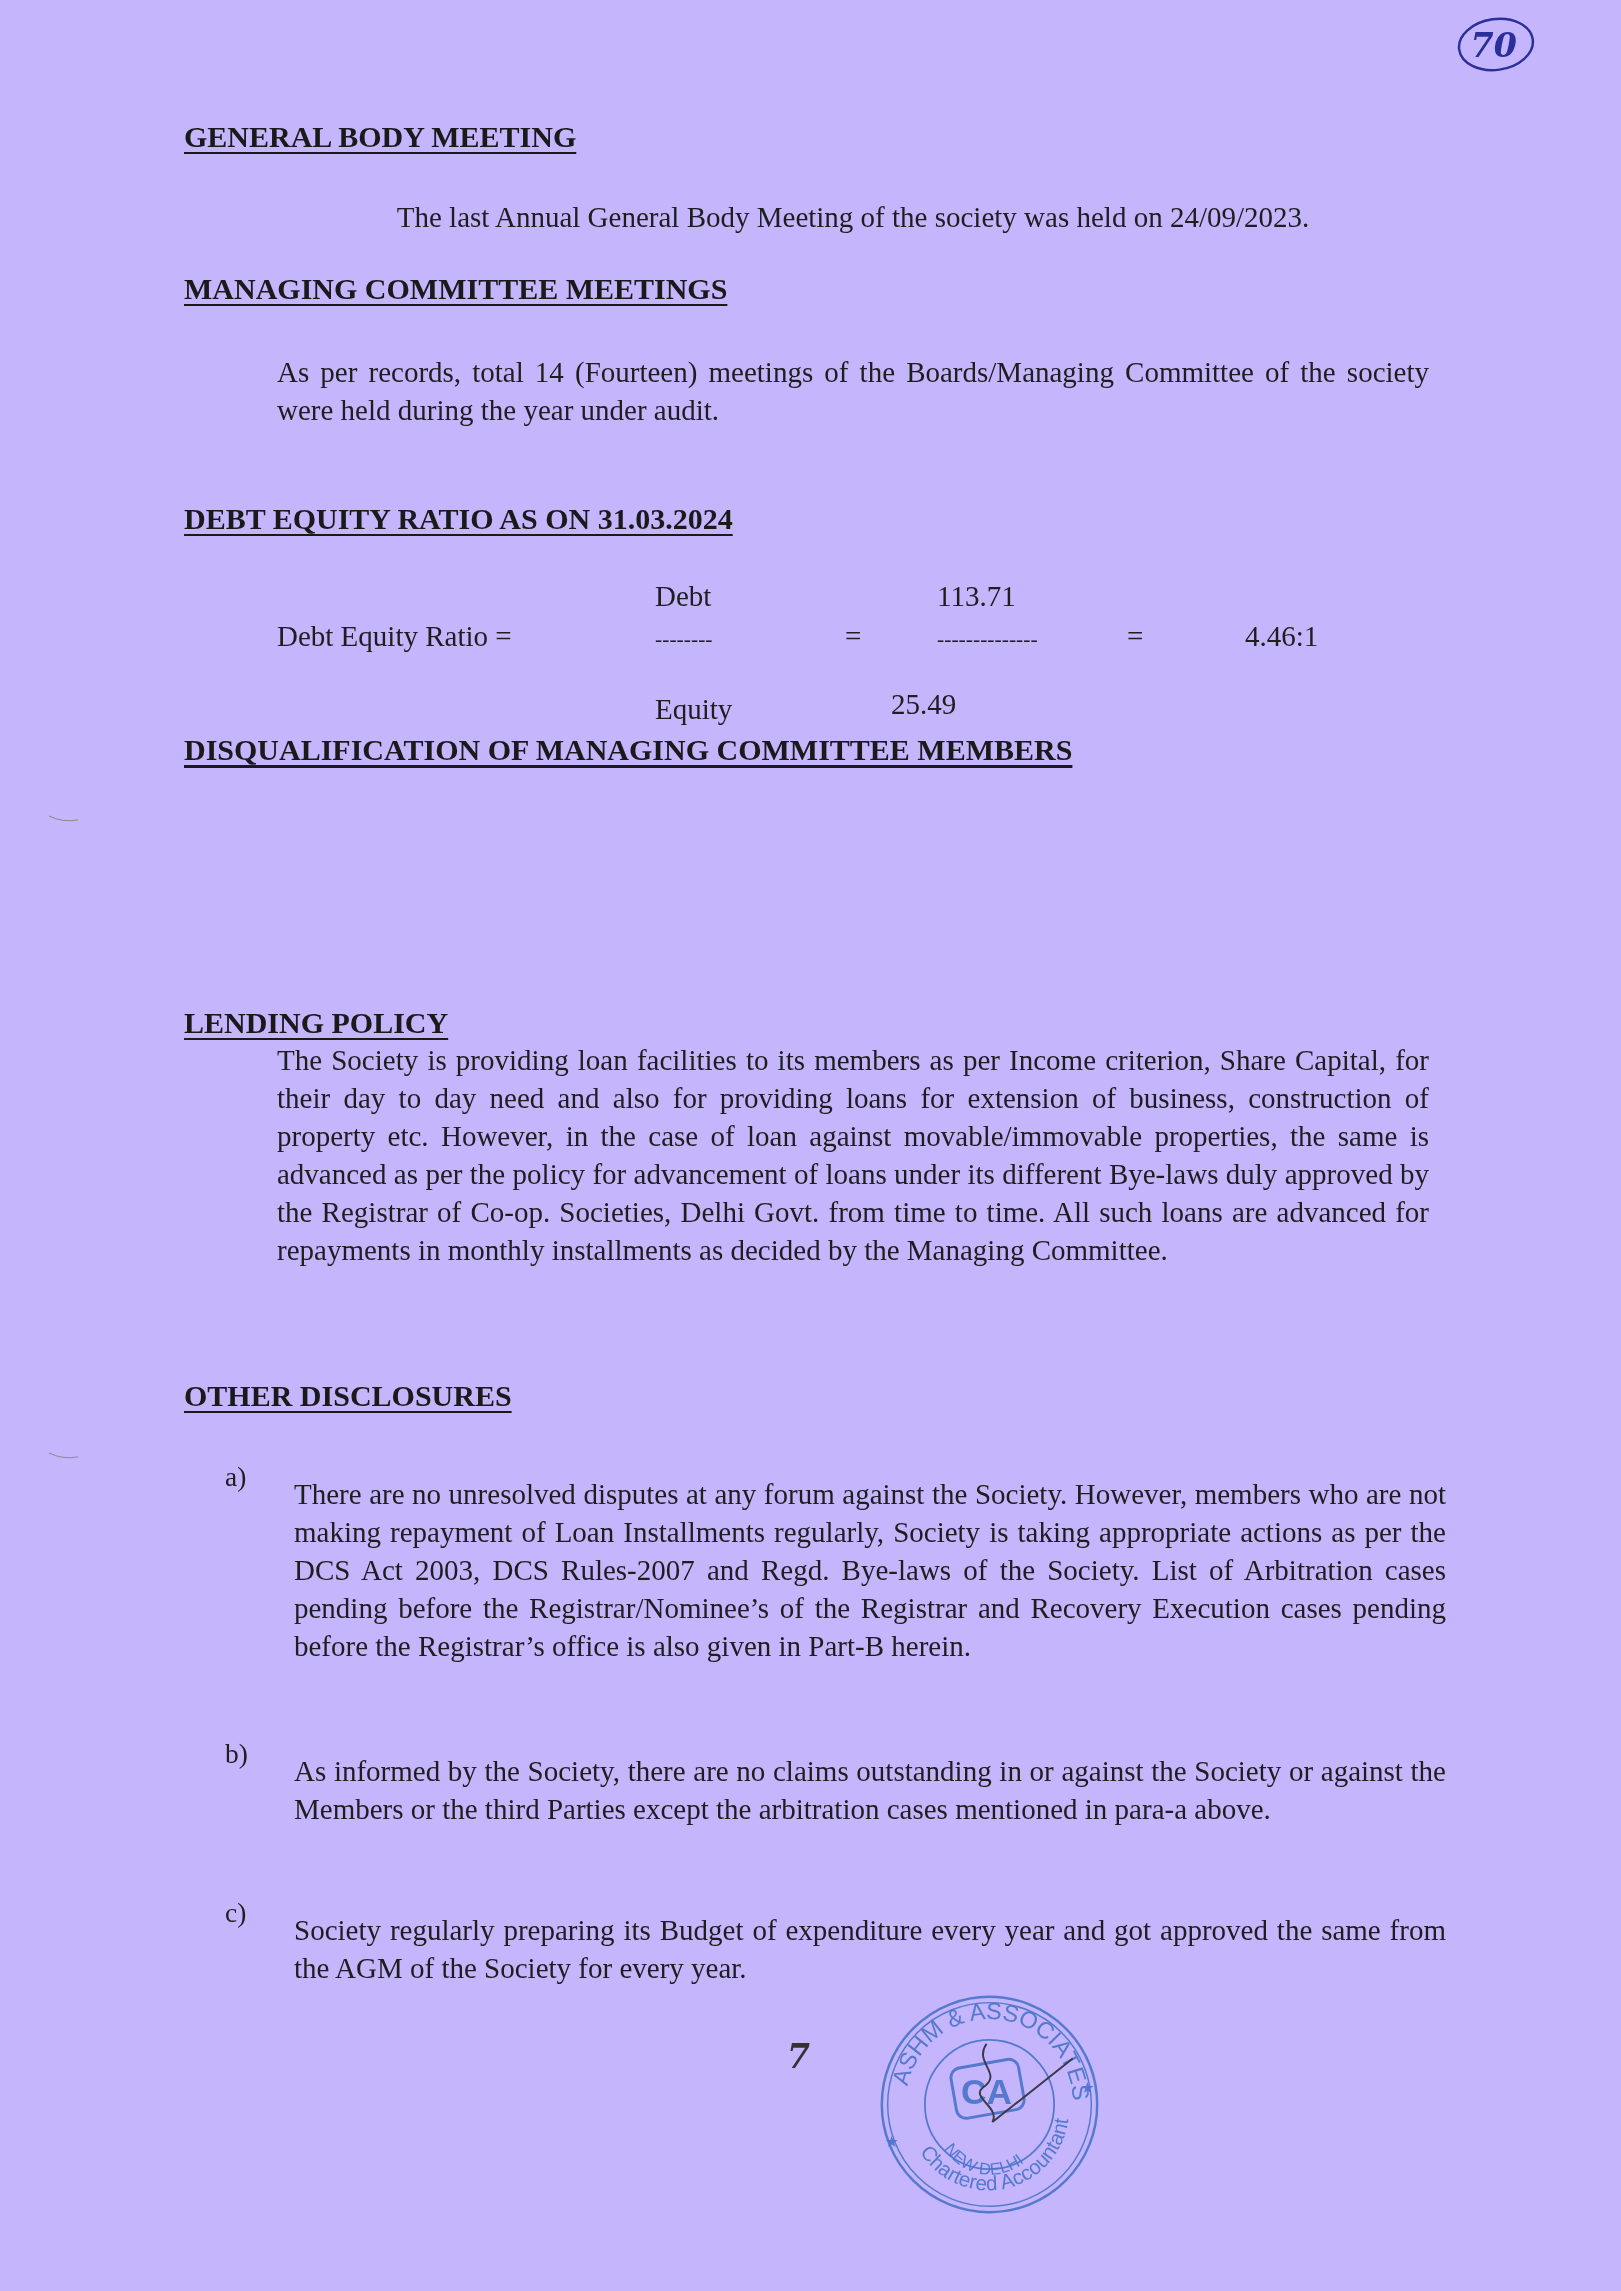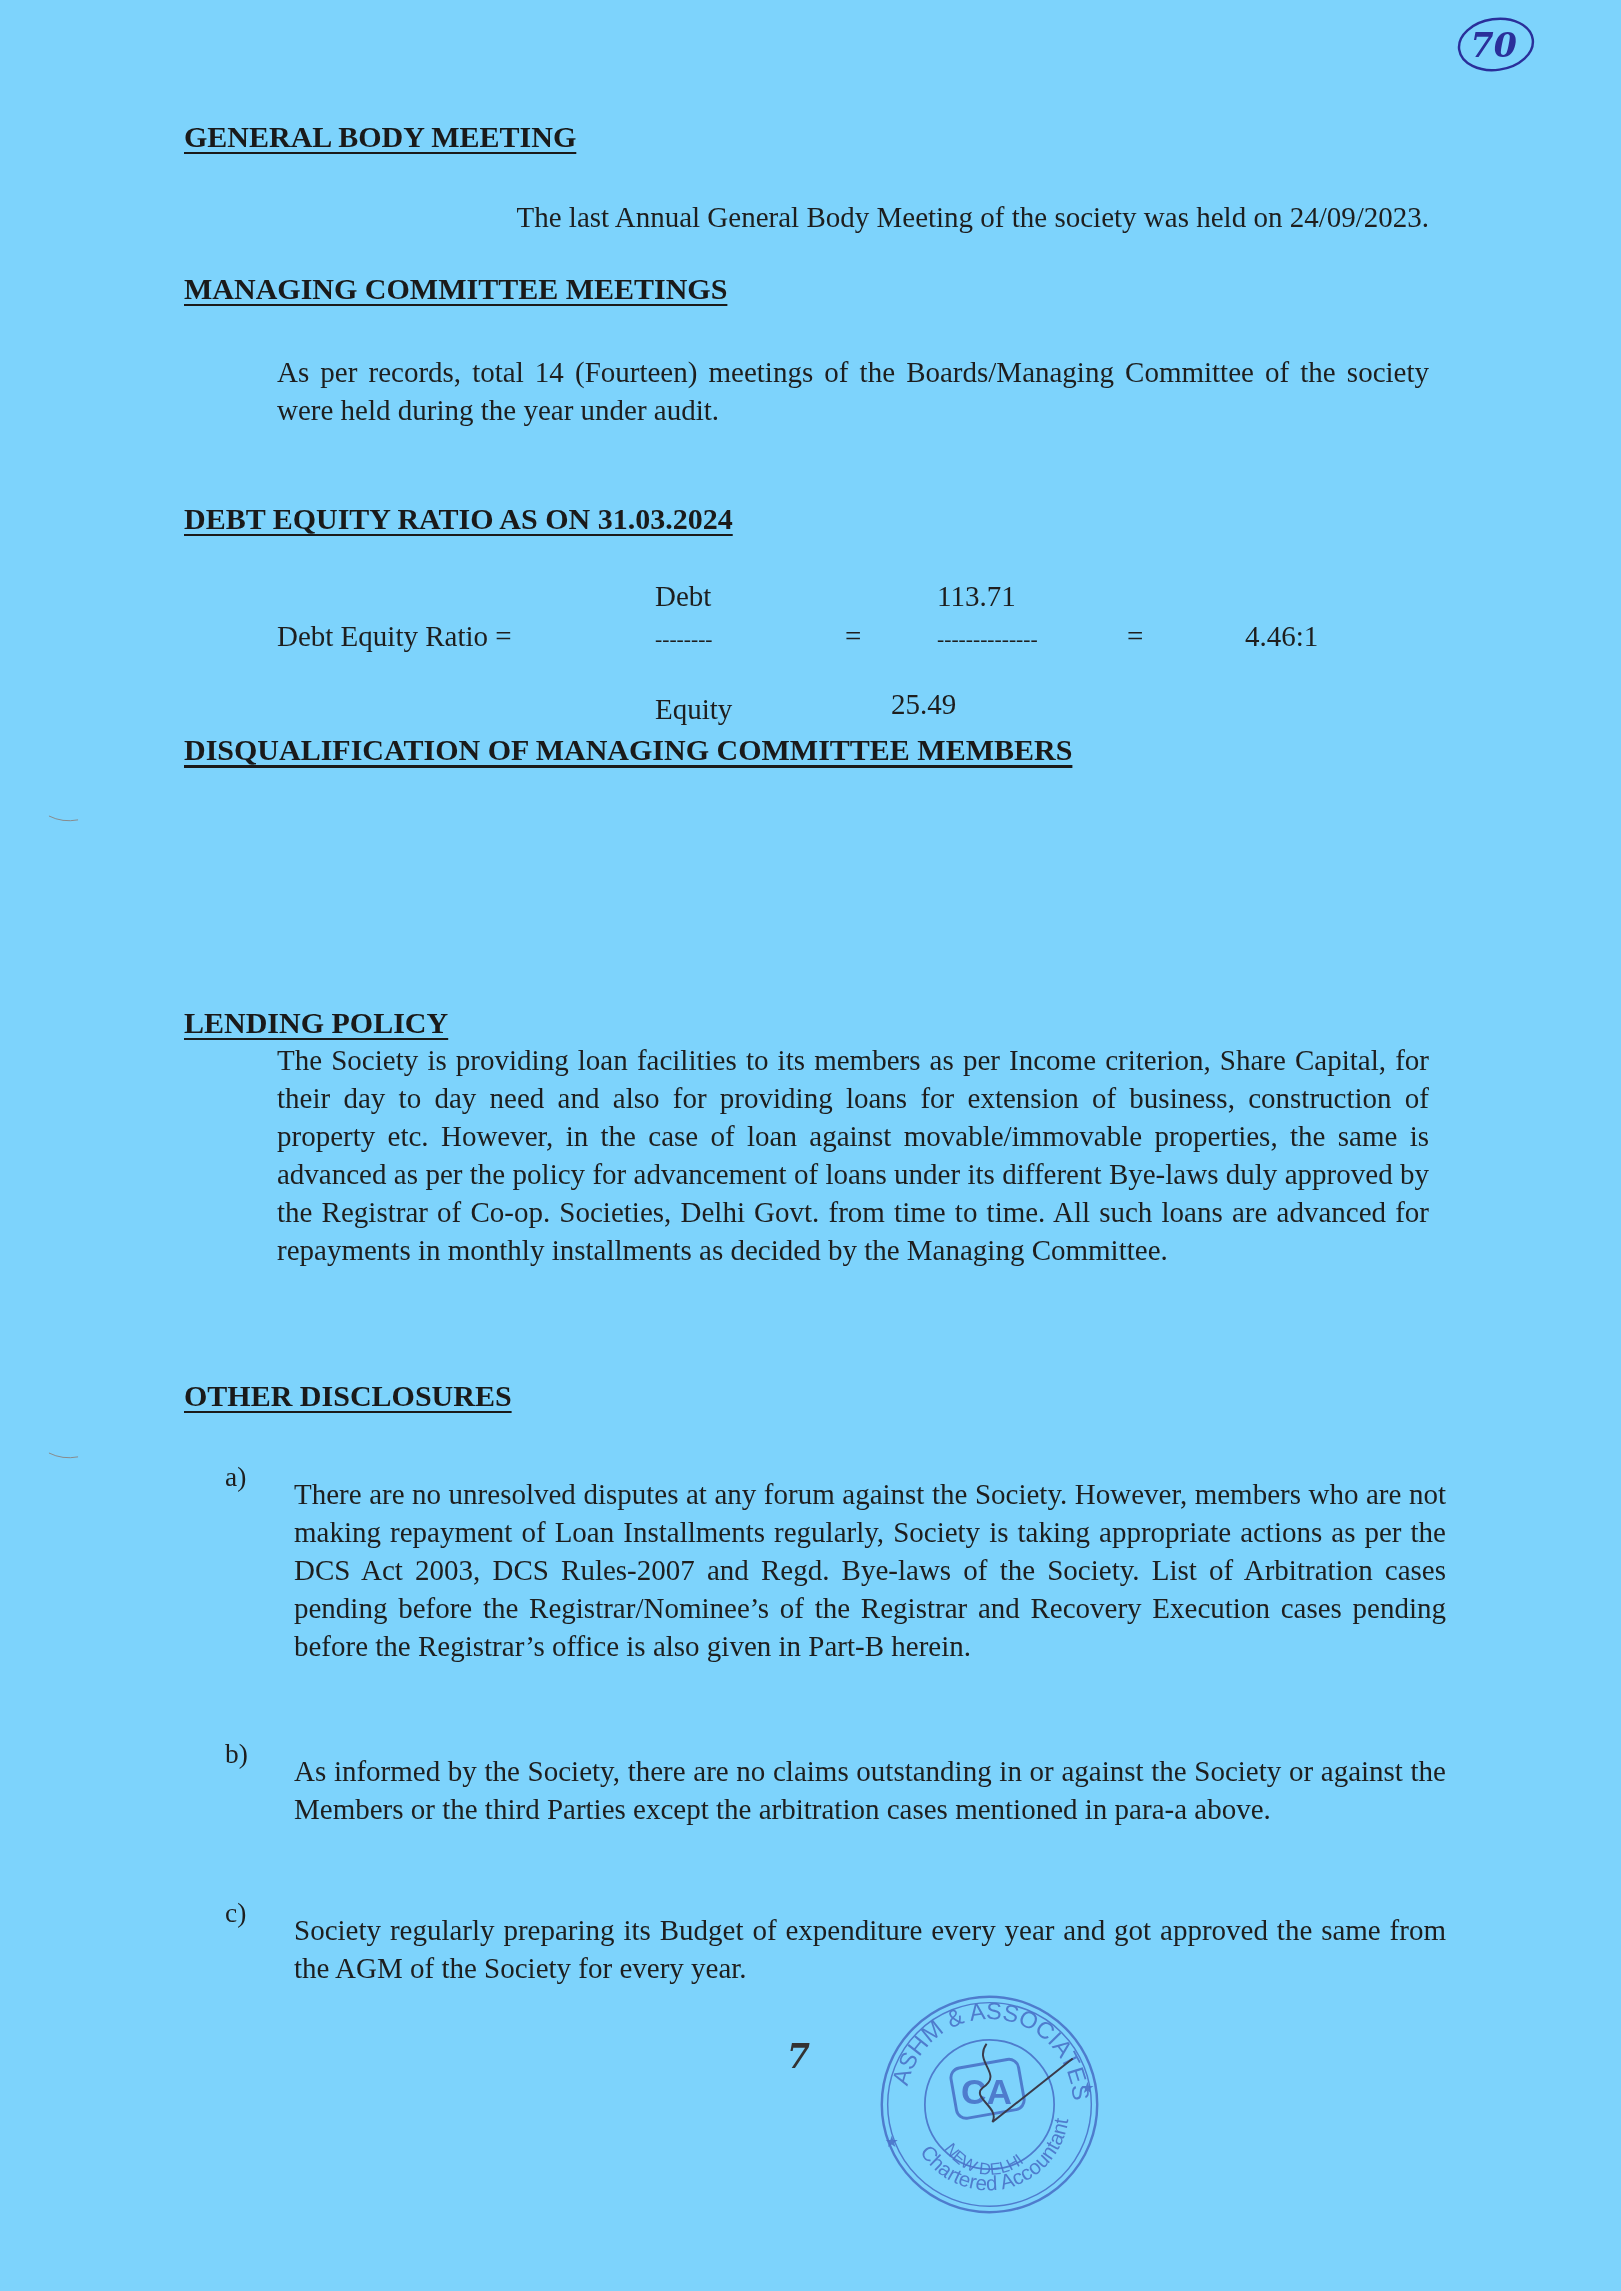--- a/index.html
+++ b/index.html
@@ -11,21 +11,21 @@
       width: 1621px;
       height: 2292px;
       position: relative;
       overflow: hidden;
       font-family: "Liberation Serif", "DejaVu Serif", serif;
       color: #1e1e1e;
     }
     .page {
       position: absolute;
       inset: 0;
-      background: #7dd3fc;
+      background: #c4b5fd;
     }
     .heading {
       position: absolute;
       left: 184px;
       font-size: 30px;
       font-weight: bold;
       text-decoration: underline;
       text-decoration-thickness: 2px;
       text-underline-offset: 4.9px;
       letter-spacing: 0px;
@@ -38,21 +38,21 @@
       left: 277px;
       width: 1152px;
       font-size: 29px;
       line-height: 38px;
       text-align: justify;
       margin: 0;
       color: #1e1e1e;
     }
     .para.single {
       white-space: nowrap;
-      text-align: right;
+      text-align: center;
     }
     
     .formula-cell {
       position: absolute;
       font-size: 29px;
       white-space: nowrap;
       color: #1e1e1e;
     }
     .dashes {
       letter-spacing: 0px;

